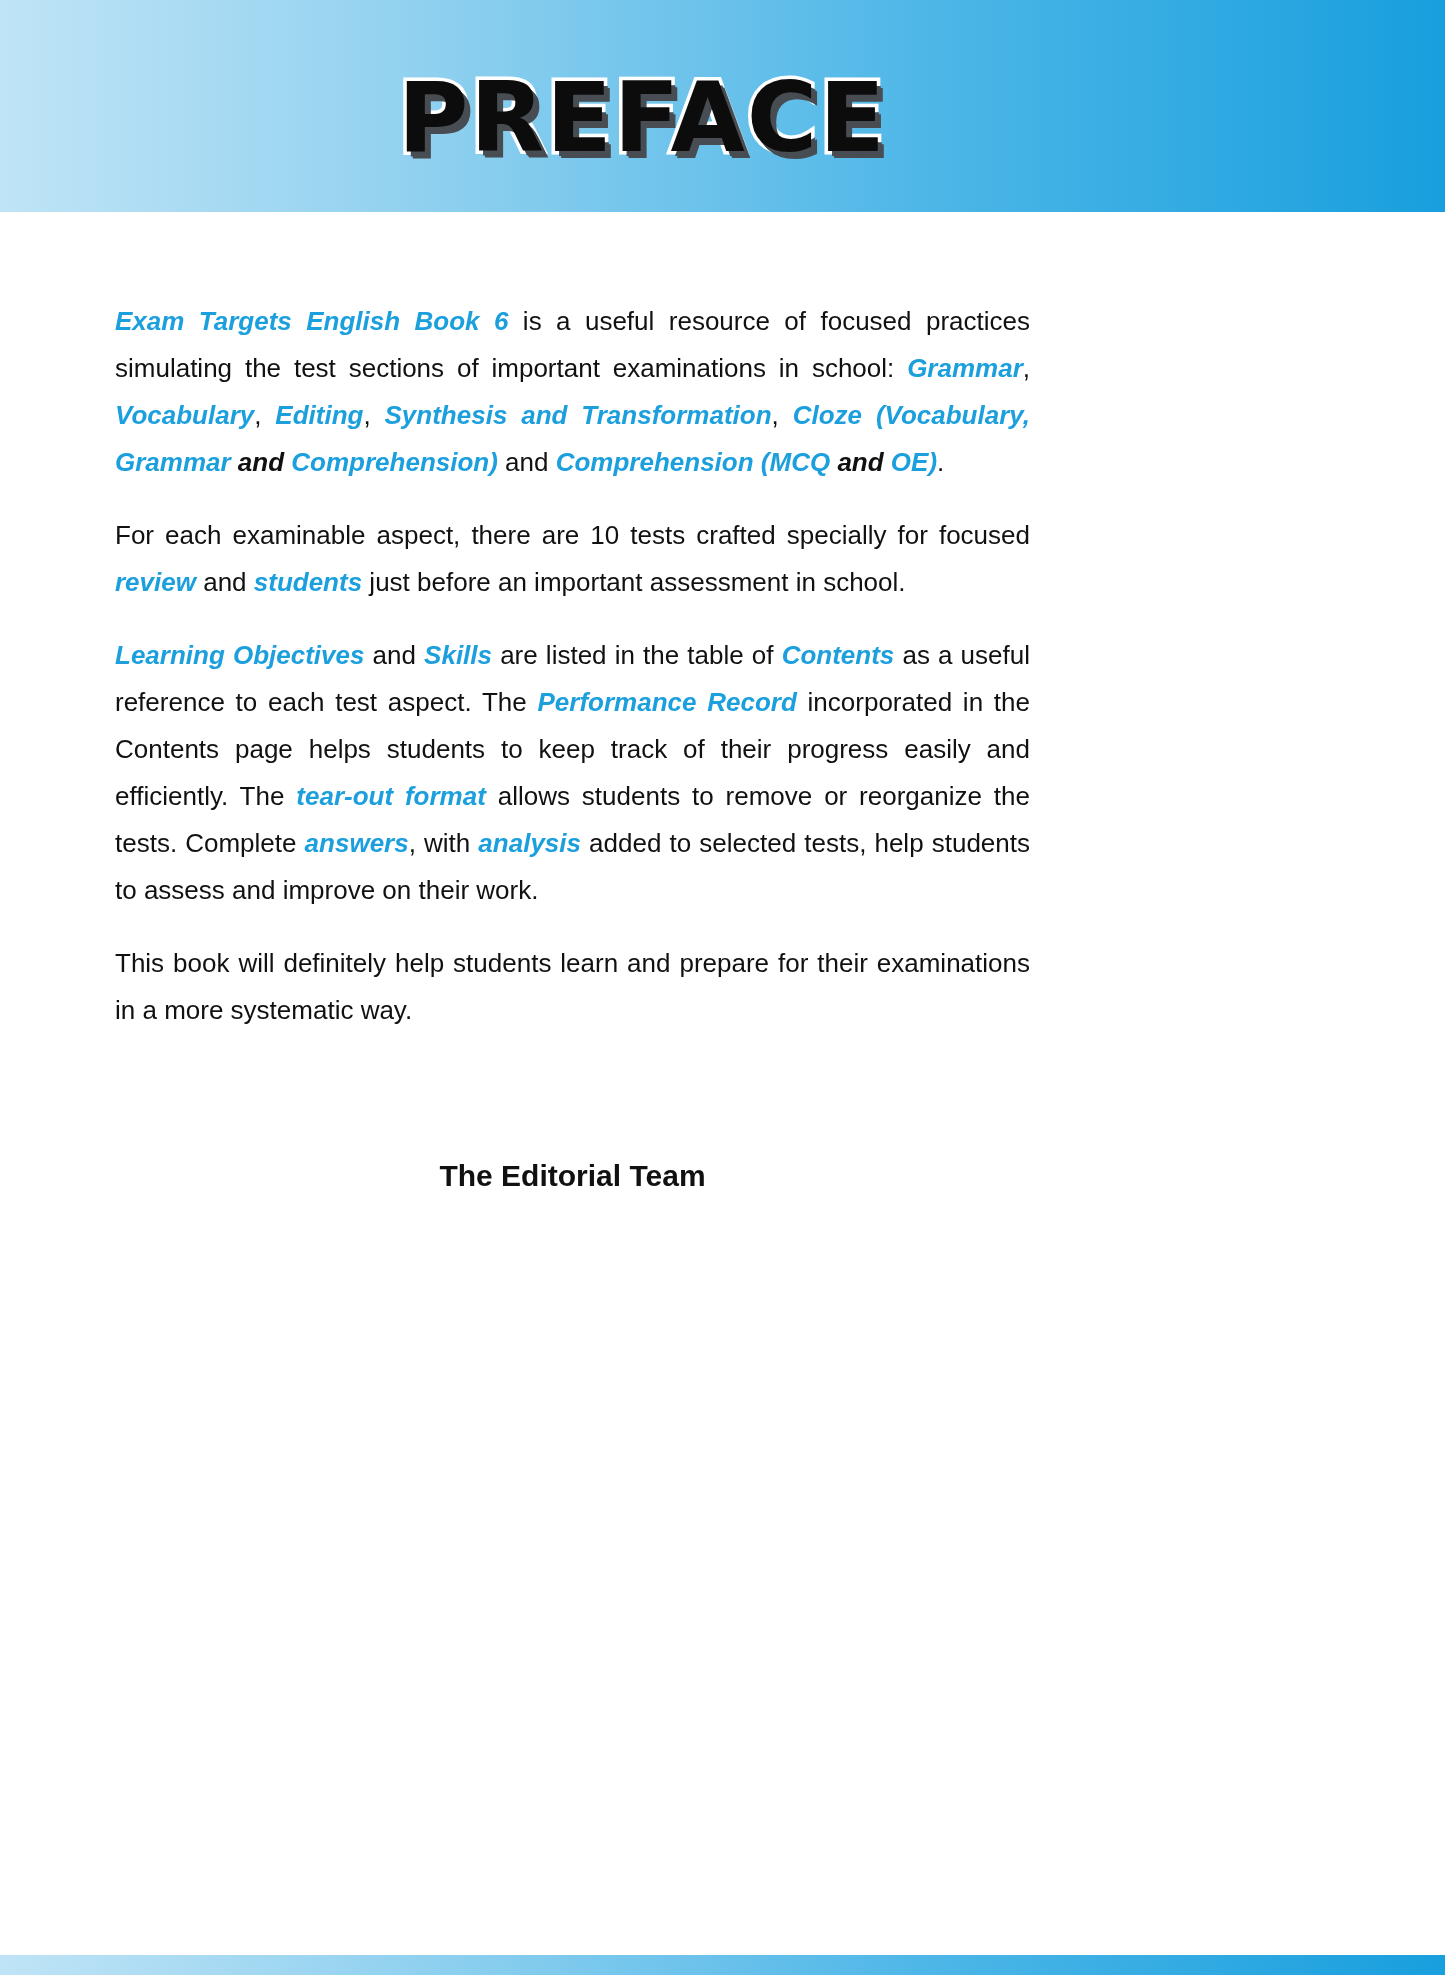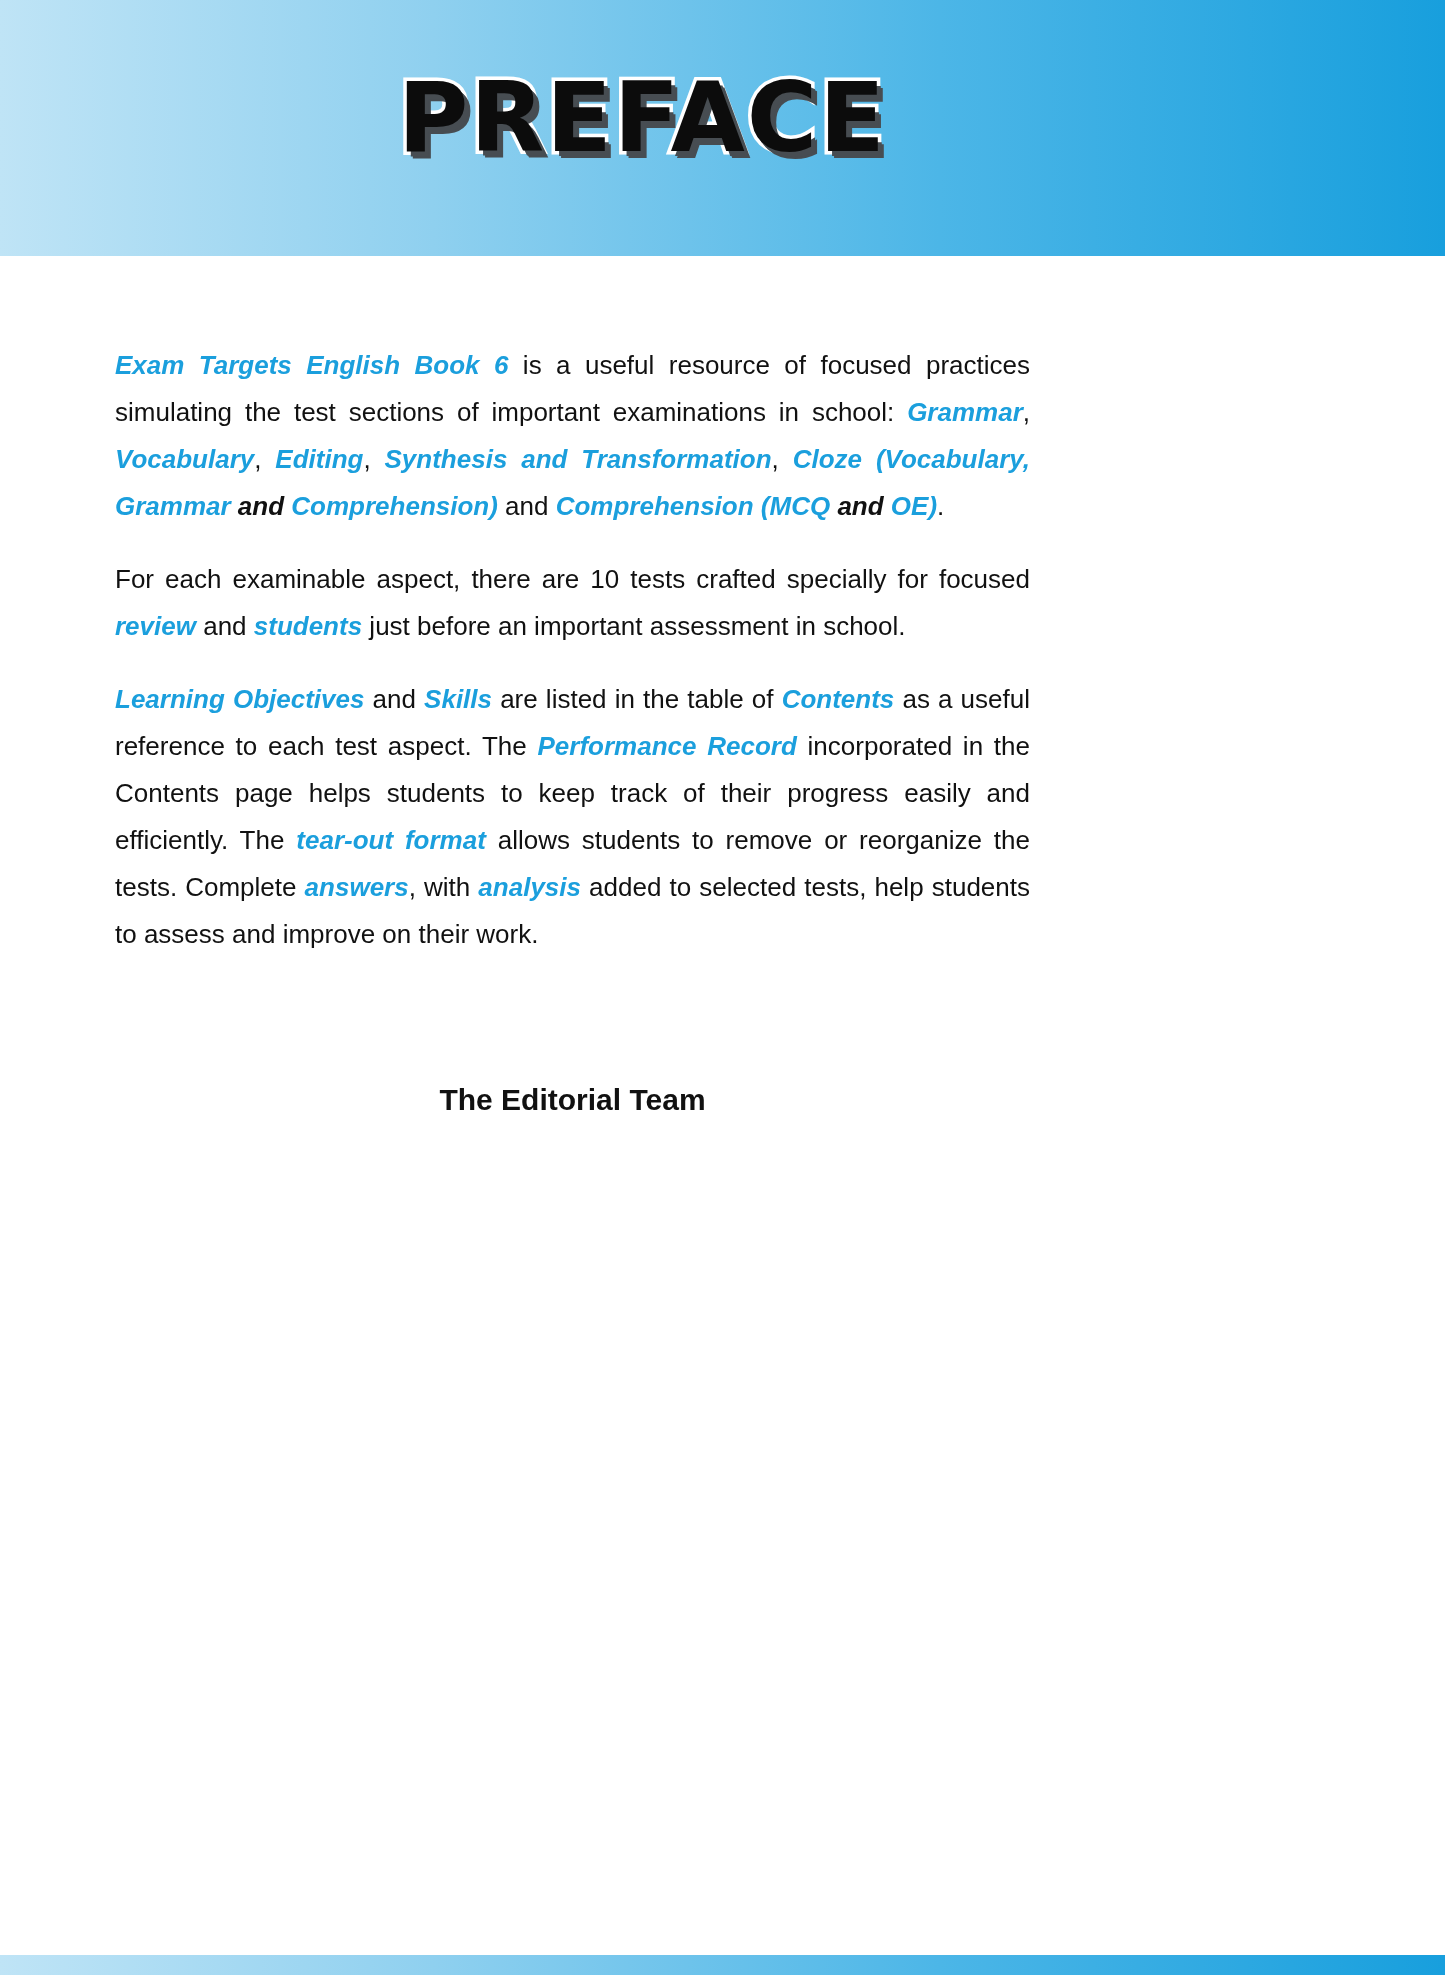--- a/index.html
+++ b/index.html
@@ -12,21 +12,21 @@
     height: 1975px;
     background: #ffffff;
     font-family: "Liberation Sans", sans-serif;
     overflow: hidden;
   }
 
   
   .banner {
     position: relative;
     width: 100%;
-    height: 256px;
+    height: 212px;
     background: linear-gradient(90deg, #bfe4f6 0%, #8fd0ef 30%, #4cb6e7 65%, #189fdd 100%);
   }
   .banner-title {
     position: absolute;
     top: 62px;
     left: 398px;
     margin: 0;
     font-family: "DejaVu Sans", sans-serif;
     font-size: 96px;
     font-weight: bold;
@@ -89,19 +89,20 @@
 
   <header class="banner">
     <h1 class="banner-title">PREFACE</h1>
   </header>
 
   <main class="body-col">
     <div id="paragraphs">
         <p class="para"><span class="seg-accent">Exam Targets English Book 6</span><span class="seg-plain"> is a useful resource of focused practices simulating the test sections of important examinations in school: </span><span class="seg-accent">Grammar</span><span class="seg-plain">, </span><span class="seg-accent">Vocabulary</span><span class="seg-plain">, </span><span class="seg-accent">Editing</span><span class="seg-plain">, </span><span class="seg-accent">Synthesis and Transformation</span><span class="seg-plain">, </span><span class="seg-accent">Cloze (Vocabulary, Grammar </span><span class="seg-bold-italic">and</span><span class="seg-accent"> Comprehension)</span><span class="seg-plain"> and </span><span class="seg-accent">Comprehension (MCQ </span><span class="seg-bold-italic">and</span><span class="seg-accent"> OE)</span><span class="seg-plain">.</span></p>
         <p class="para"><span class="seg-plain">For each examinable aspect, there are 10 tests crafted specially for focused </span><span class="seg-accent">review</span><span class="seg-plain"> and </span><span class="seg-accent">students</span><span class="seg-plain"> just before an important assessment in school.</span></p>
         <p class="para"><span class="seg-accent">Learning Objectives</span><span class="seg-plain"> and </span><span class="seg-accent">Skills</span><span class="seg-plain"> are listed in the table of </span><span class="seg-accent">Contents</span><span class="seg-plain"> as a useful reference to each test aspect. The </span><span class="seg-accent">Performance Record</span><span class="seg-plain"> incorporated in the Contents page helps students to keep track of their progress easily and efficiently. The </span><span class="seg-accent">tear-out format</span><span class="seg-plain"> allows students to remove or reorganize the tests. Complete </span><span class="seg-accent">answers</span><span class="seg-plain">, with </span><span class="seg-accent">analysis</span><span class="seg-plain"> added to selected tests, help students to assess and improve on their work.</span></p>
+        <p class="para"><span class="seg-plain">This book will definitely help students learn and prepare for their examinations in a more systematic way.</span></p>
       </div>
     <p class="signature">The Editorial Team</p>
   </main>
 
   <footer class="bottom-bar"></footer>
 
 </div>
 
 </body></html>

